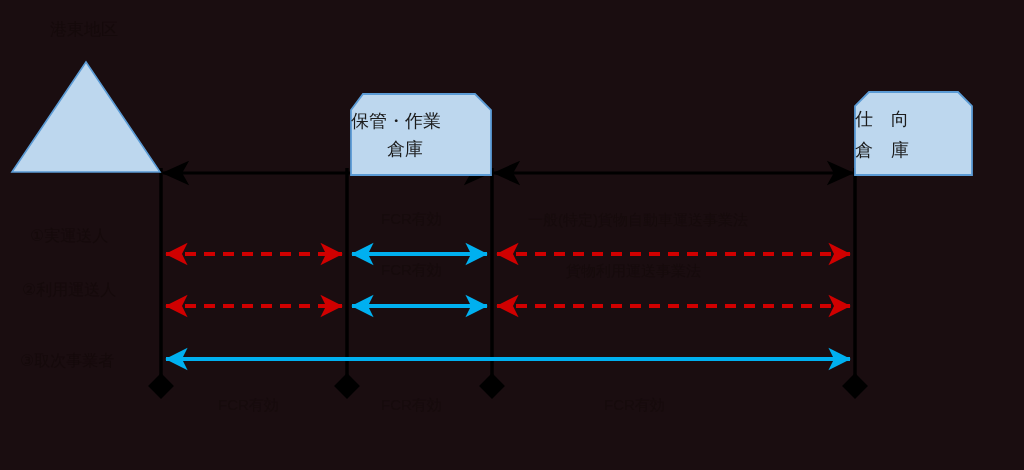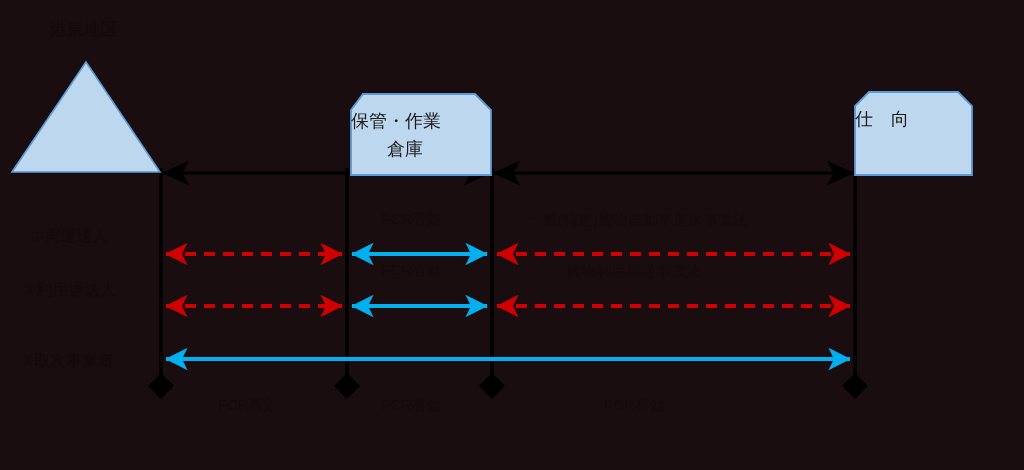--- a/index.html
+++ b/index.html
@@ -132,20 +132,21 @@
     </g>
   </svg>
 
   <div class="lbl region-label" style="left:50px; top:21px;">港東地区</div>
 
 
   <div class="node-text box-text" style="left:351px; top:110px; width:140px;">保管・作業</div>
   <div class="node-text box-text" style="left:351px; top:138px; width:140px;margin-left:36px;">倉庫</div>
 
   <div class="node-text box-text" style="left:855px; top:108px; width:111px;">仕　向</div>
+  <div class="node-text box-text" style="left:855px; top:139px; width:117px;">倉　庫</div>
 
   <div class="lbl row-label" style="left:30px; top:227px;">①実運送人</div>
   <div class="lbl row-label" style="left:22px; top:281px;">②利用運送人</div>
   <div class="lbl row-label" style="left:20px; top:352px;">③取次事業者</div>
 
   <div class="lbl mid-label" style="left:381px; top:211px;">FCR有効</div>
   <div class="lbl mid-label" style="left:381px; top:262px;">FCR有効</div>
 
   <div class="lbl law-label" style="left:528px; top:212px;">一般(特定)貨物自動車運送事業法</div>
   <div class="lbl law-label" style="left:566px; top:263px;">貨物利用運送事業法</div>

